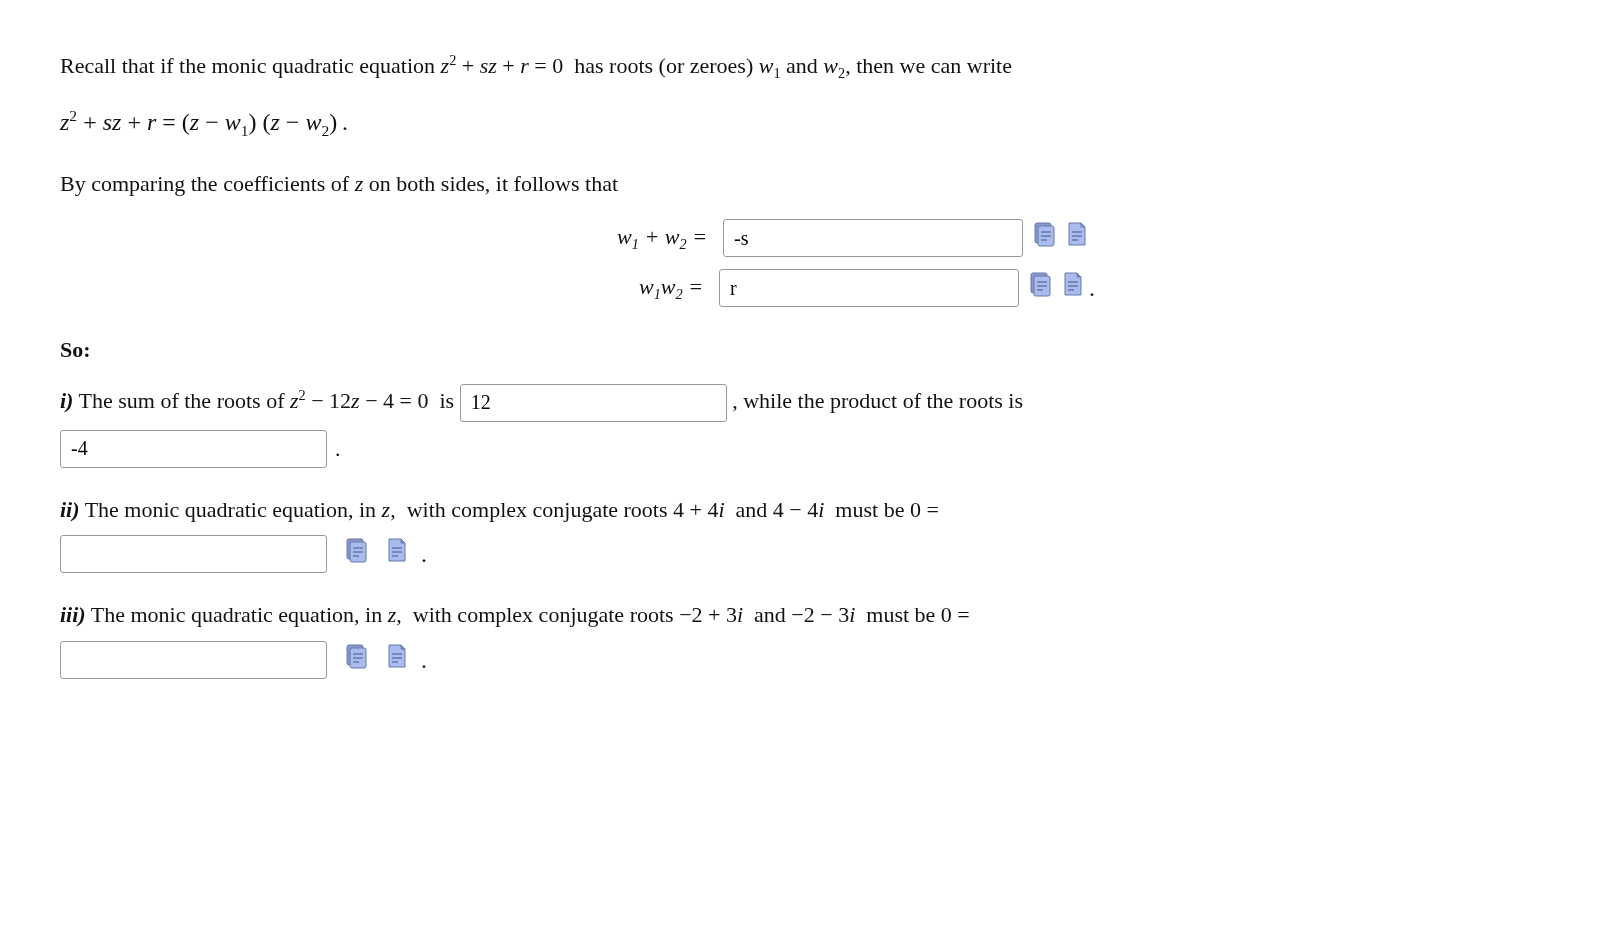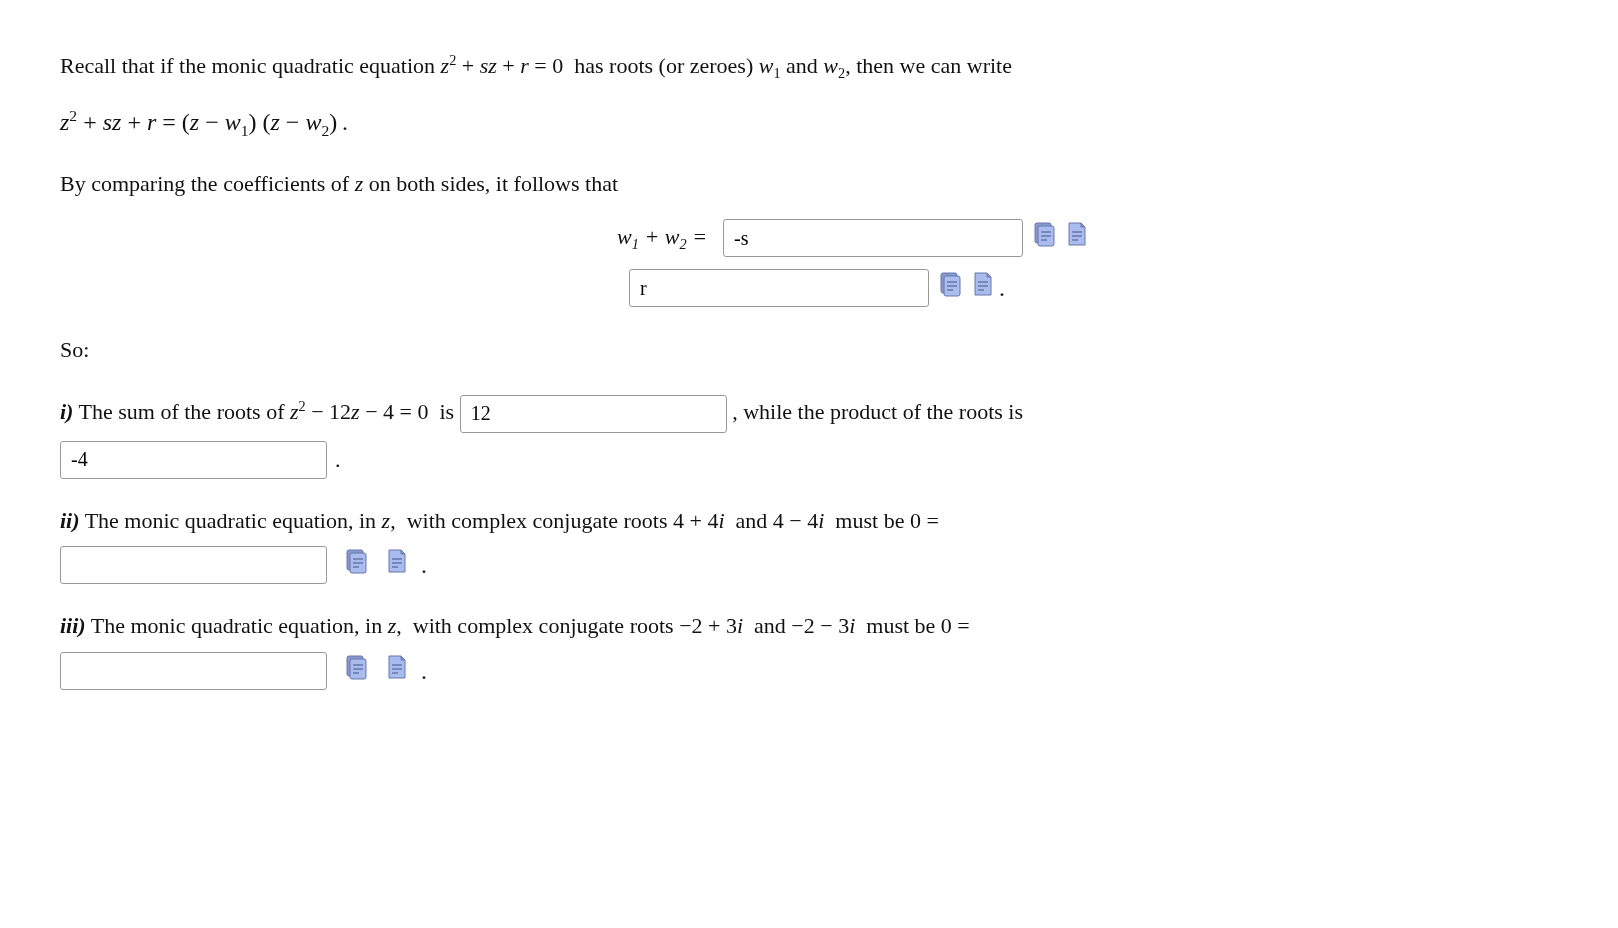--- a/index.html
+++ b/index.html
@@ -134,36 +134,37 @@
       </svg>
   </span>
   <span class="copy-icon">
     <svg width="28" height="28">
         <use href="#icon-copy2"></use>
       </svg>
   </span>
 </div>
 
 <div class="equation-row">
+  <span class="eq-label"><em>w</em><sub>1</sub><em>w</em><sub>2</sub> =</span>
   <span class="eq-sign"></span>
   <input class="inline-input inline-input-wide" type="text" value="r" style="">
   <span class="copy-icon">
     <svg width="28" height="28">
         <use href="#icon-copy"></use>
       </svg>
   </span>
   <span class="copy-icon">
     <svg width="28" height="28">
         <use href="#icon-copy2"></use>
       </svg>
   </span>
   <span class="period">.</span>
 </div>
 
-<p style="margin: 24px 0 27px 0;">So:</p>
+<p style="margin: 24px 0 16px 0; font-weight: bold;">So:</p>
 
 <p class="part-row">
   <strong><em>i)</em></strong>
   The sum of the roots of <em>z</em><sup>2</sup> − 12<em>z</em> − 4 = 0&nbsp; is
   <input class="inline-input" type="text" value="12" style="min-width: 160px;">
   , while the product of the roots is
 </p>
 <div class="answer-row">
   <input class="inline-input" type="text" value="-4" style="min-width: 130px;">
   <span>.</span>

